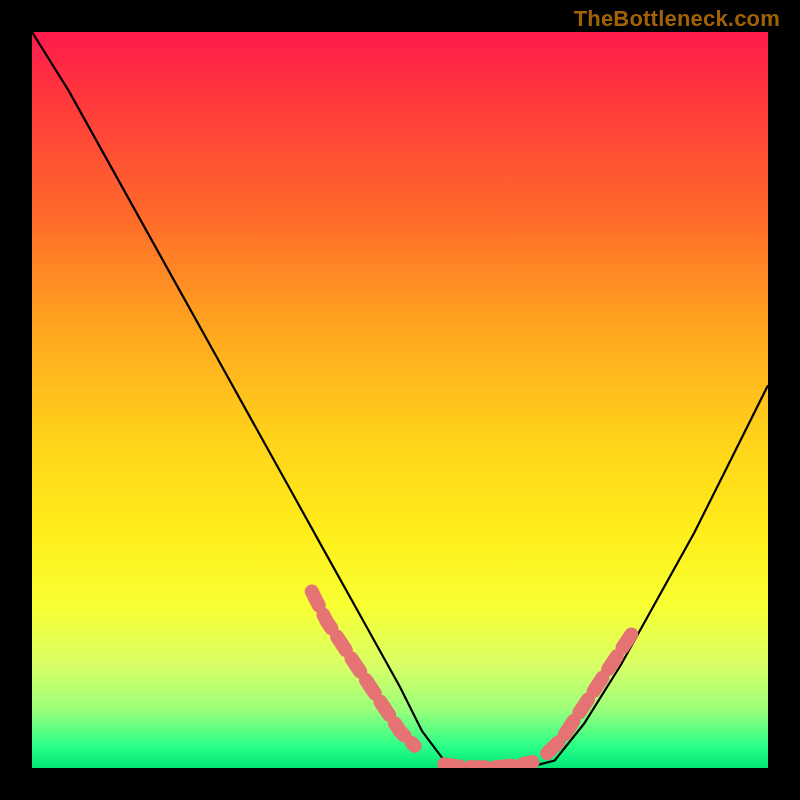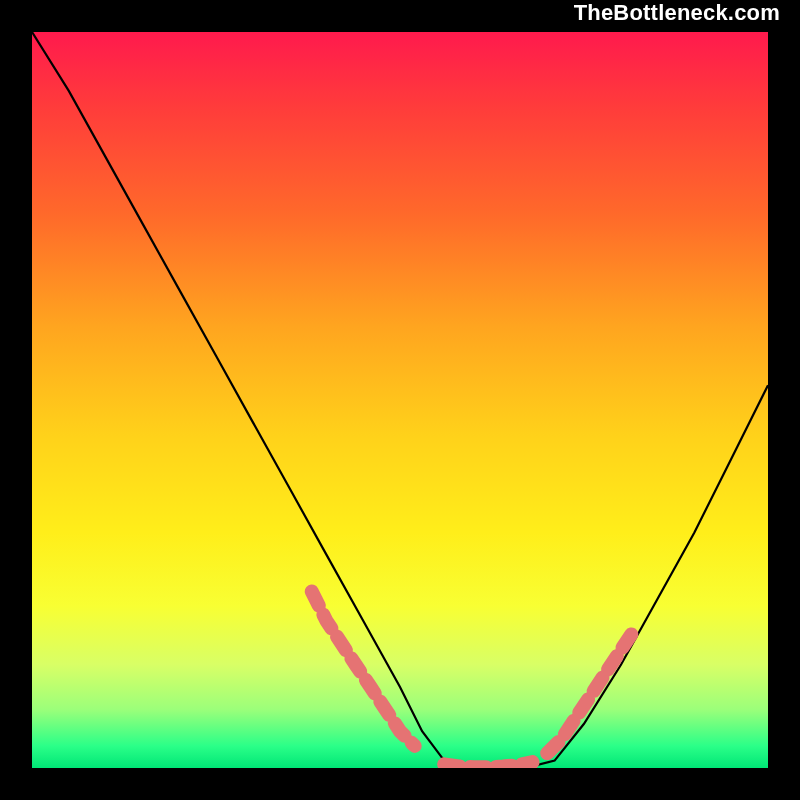--- a/index.html
+++ b/index.html
@@ -34,26 +34,26 @@
       #ffee1a 68%,
       #f8ff33 78%,
       #d8ff66 86%,
       #9cff7a 92%,
       #2bff88 97%,
       #00e676 100%
     );
   }
   .watermark {
     position: absolute;
-    top: 0;
+    top: 6px;
     right: 20px;
     font-family: Arial, Helvetica, sans-serif;
     font-size: 22px;
     font-weight: 600;
-    color: #ffffff;
+    color: #a16207;
     letter-spacing: 0.2px;
   }
   svg.curve {
     position: absolute;
     top: 0;
     left: 0;
     width: 736px;
     height: 736px;
   }
 </style>

